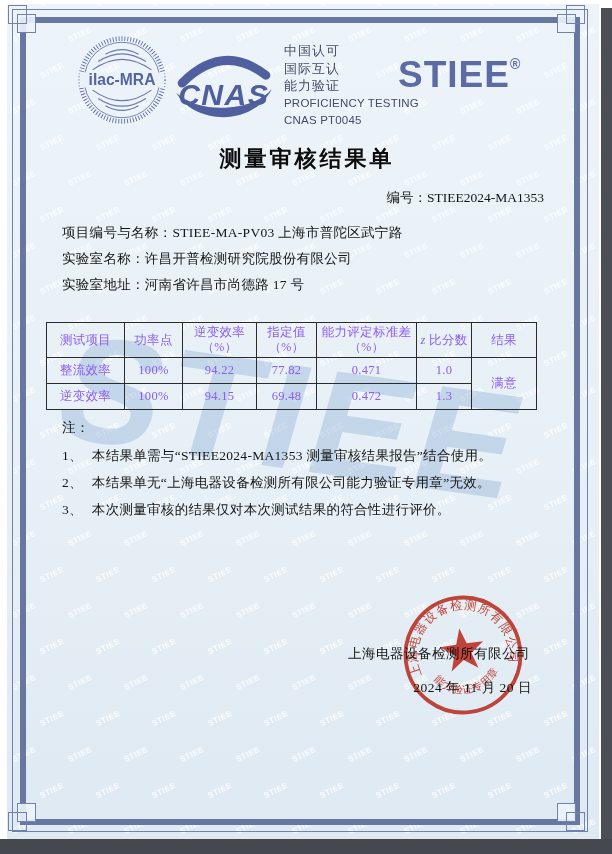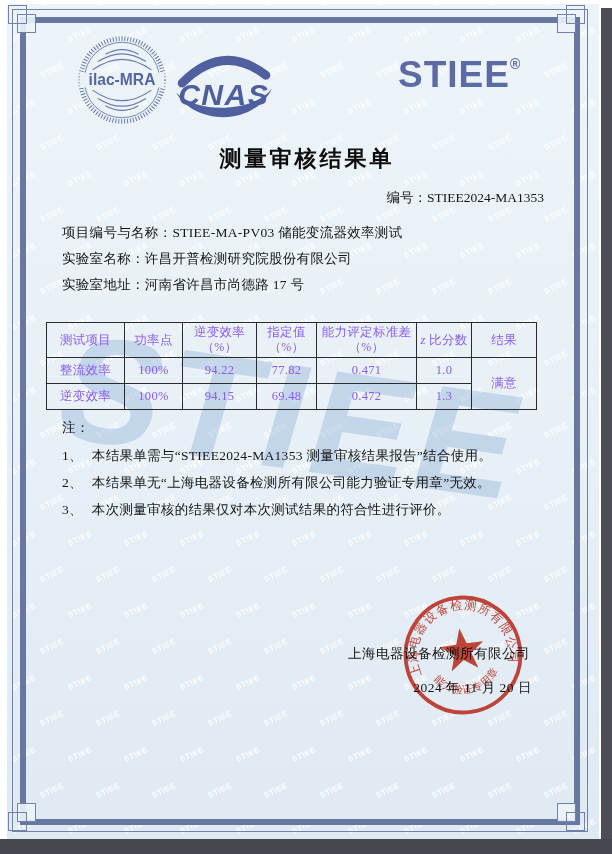--- a/index.html
+++ b/index.html
@@ -368,28 +368,35 @@
     <rect x="4" y="42" width="92" height="16" fill="#eaf2f7"></rect>
     <text x="50" y="55" text-anchor="middle" font-family="Liberation Sans, sans-serif" font-weight="bold" font-size="17" fill="#5565a0">ilac-MRA</text>
   </svg>
 
   <svg class="cnas" viewBox="0 0 104 80">
     <path d="M10,38 Q52,-4 96,30" fill="none" stroke="#50609e" stroke-width="9" stroke-linecap="round"></path>
     <path d="M4,48 C22,80 82,84 102,44 C84,66 30,72 4,48 Z" fill="#50609e"></path>
     <text x="6" y="60" font-family="Liberation Sans, sans-serif" font-style="italic" font-weight="bold" font-size="31" textLength="92" fill="#4f5f9d">CNAS</text>
   </svg>
 
+  <div class="accred">
+    <div>中国认可</div>
+    <div>国际互认</div>
+    <div>能力验证</div>
+    <div class="en">PROFICIENCY TESTING</div>
+    <div class="en">CNAS PT0045</div>
+  </div>
 
   <div class="brand"><span>STIEE</span><sup>®</sup></div>
 
   <div class="title">测量审核结果单</div>
   <div class="doc-no"><span>编号：</span><span>STIEE2024-MA1353</span></div>
 
   <div class="info">
-    <div><span>项目编号与名称：</span><span>STIEE-MA-PV03 储能变流器效率测试</span></div>
+    <div><span>项目编号与名称：</span><span>STIEE-MA-PV03 上海市普陀区武宁路</span></div>
     <div><span>实验室名称：</span><span>许昌开普检测研究院股份有限公司</span></div>
     <div><span>实验室地址：</span><span>河南省许昌市尚德路 17 号</span></div>
   </div>
 
   <table class="rtable">
     <colgroup>
       <col style="width:78px">
         <col style="width:58px">
         <col style="width:74px">
       <col style="width:60px">

